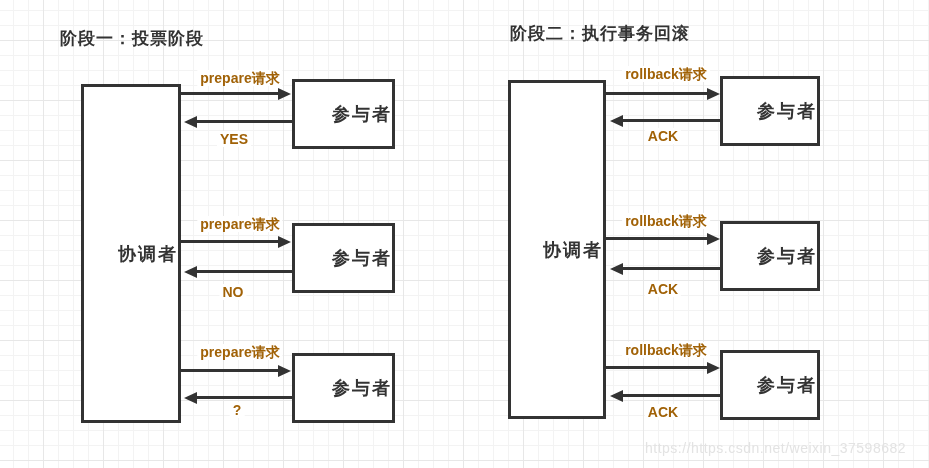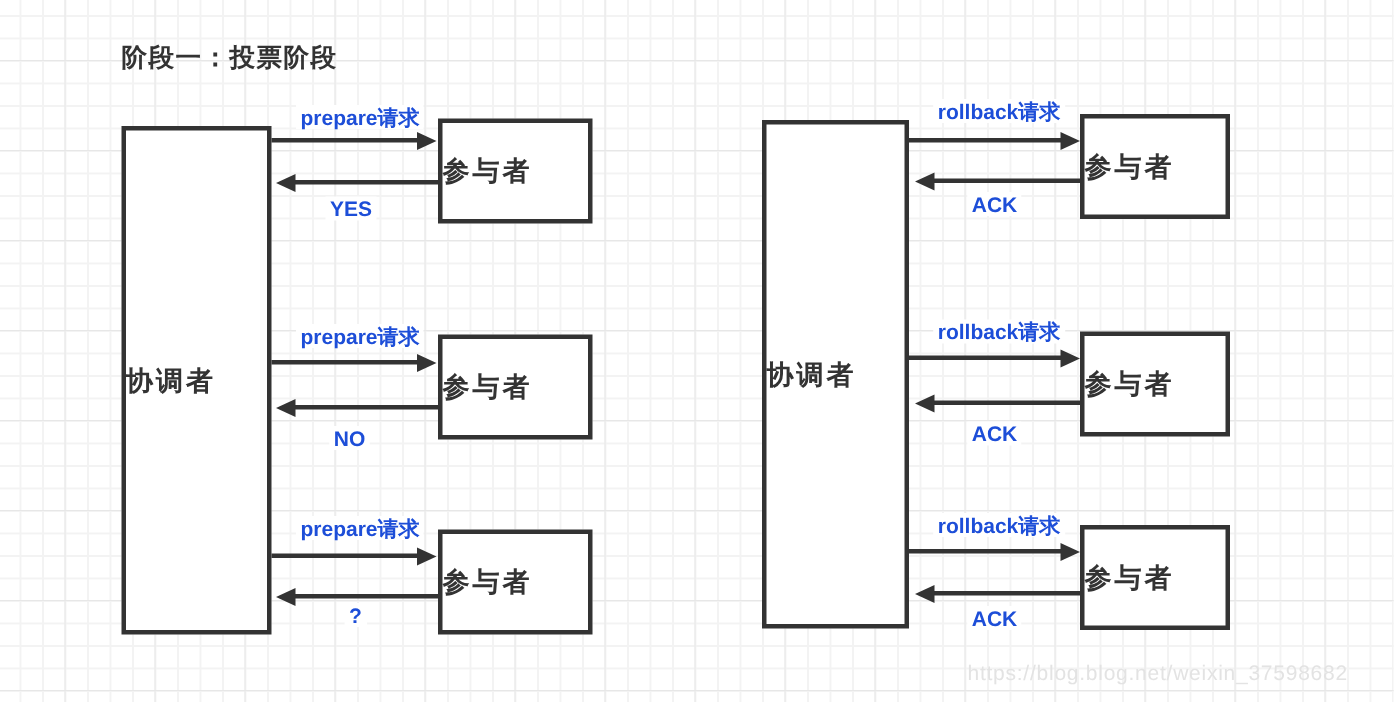--- a/index.html
+++ b/index.html
@@ -18,21 +18,21 @@
     background-position:43px 40px, 43px 40px, 13px 10px, 13px 10px;
   }
   .title{
     position:absolute;
     font-size:17px;font-weight:bold;color:#333;
     white-space:nowrap;letter-spacing:1px;
   }
   .box{
     position:absolute;box-sizing:border-box;
     border:3px solid #333;background:#fff;
-    display:flex;align-items:center;justify-content:flex-start;
+    display:flex;align-items:center;justify-content:flex-end;
   }
   .box span{
     font-size:18px;font-weight:bold;color:#333;
     letter-spacing:2px;white-space:nowrap;
   }
   .arrow{
     position:absolute;height:3px;background:#333;
   }
   .arrow.right::after{
     content:"";position:absolute;right:-12px;top:-4.5px;
@@ -42,35 +42,35 @@
   }
   .arrow.left::before{
     content:"";position:absolute;left:-12px;top:-4.5px;
     width:0;height:0;
     border-top:6px solid transparent;border-bottom:6px solid transparent;
     border-right:13px solid #333;
   }
   .lbl{
     position:absolute;transform:translateX(-50%);
     background:#fff;padding:0 3px;
-    font-size:14px;font-weight:bold;color:#1d4ed8;
+    font-size:14px;font-weight:bold;color:#a16207;
     white-space:nowrap;line-height:1.15;
   }
   .watermark{
     position:absolute;left:645px;top:440px;
     font-size:14px;color:#e3e3e3;letter-spacing:0.5px;
     white-space:nowrap;
   }
 </style>
 </head>
 <body>
 
 <div class="canvas">
 
-  <div class="title" style="left:81px;top:27px">阶段一：投票阶段</div>
+  <div class="title" style="left:60px;top:27px">阶段一：投票阶段</div>
 
   <div class="box" style="left:81px;top:84px;width:100px;height:339px">
     <span>协调者</span>
   </div>
 
   <div class="box" style="left:292px;top:79px;width:103px;height:70px">
     <span>参与者</span>
   </div>
   <div class="box" style="left:292px;top:223px;width:103px;height:70px">
     <span>参与者</span>
@@ -87,20 +87,21 @@
   <div class="arrow right" style="left:181px;top:240px;width:98px"></div>
   <div class="lbl" style="left:240px;top:216px">prepare请求</div>
   <div class="arrow left" style="left:196px;top:270px;width:96px"></div>
   <div class="lbl" style="left:233px;top:284px">NO</div>
 
   <div class="arrow right" style="left:181px;top:369px;width:98px"></div>
   <div class="lbl" style="left:240px;top:344px">prepare请求</div>
   <div class="arrow left" style="left:196px;top:396px;width:96px"></div>
   <div class="lbl" style="left:237px;top:402px">?</div>
 
+  <div class="title" style="left:510px;top:22px">阶段二：执行事务回滚</div>
 
   <div class="box" style="left:508px;top:80px;width:98px;height:339px">
     <span>协调者</span>
   </div>
 
   <div class="box" style="left:720px;top:76px;width:100px;height:70px">
     <span>参与者</span>
   </div>
   <div class="box" style="left:720px;top:221px;width:100px;height:70px">
     <span>参与者</span>
@@ -117,15 +118,15 @@
   <div class="arrow right" style="left:606px;top:237px;width:102px"></div>
   <div class="lbl" style="left:666px;top:213px">rollback请求</div>
   <div class="arrow left" style="left:622px;top:267px;width:98px"></div>
   <div class="lbl" style="left:663px;top:281px">ACK</div>
 
   <div class="arrow right" style="left:606px;top:366px;width:102px"></div>
   <div class="lbl" style="left:666px;top:342px">rollback请求</div>
   <div class="arrow left" style="left:622px;top:394px;width:98px"></div>
   <div class="lbl" style="left:663px;top:404px">ACK</div>
 
-  <div class="watermark">https://blog.blog.net/weixin_37598682</div>
+  <div class="watermark">https://https.csdn.net/weixin_37598682</div>
 
 </div>
 
 </body></html>

